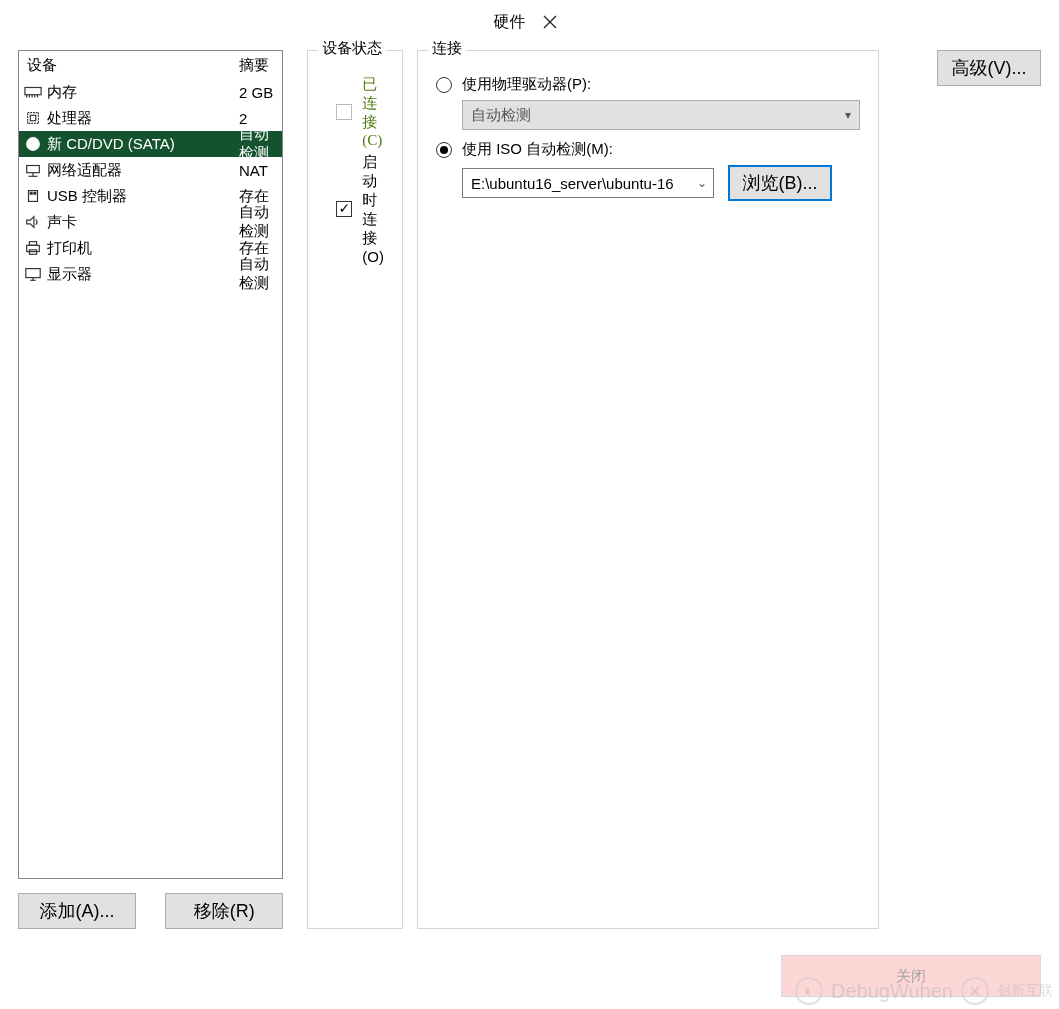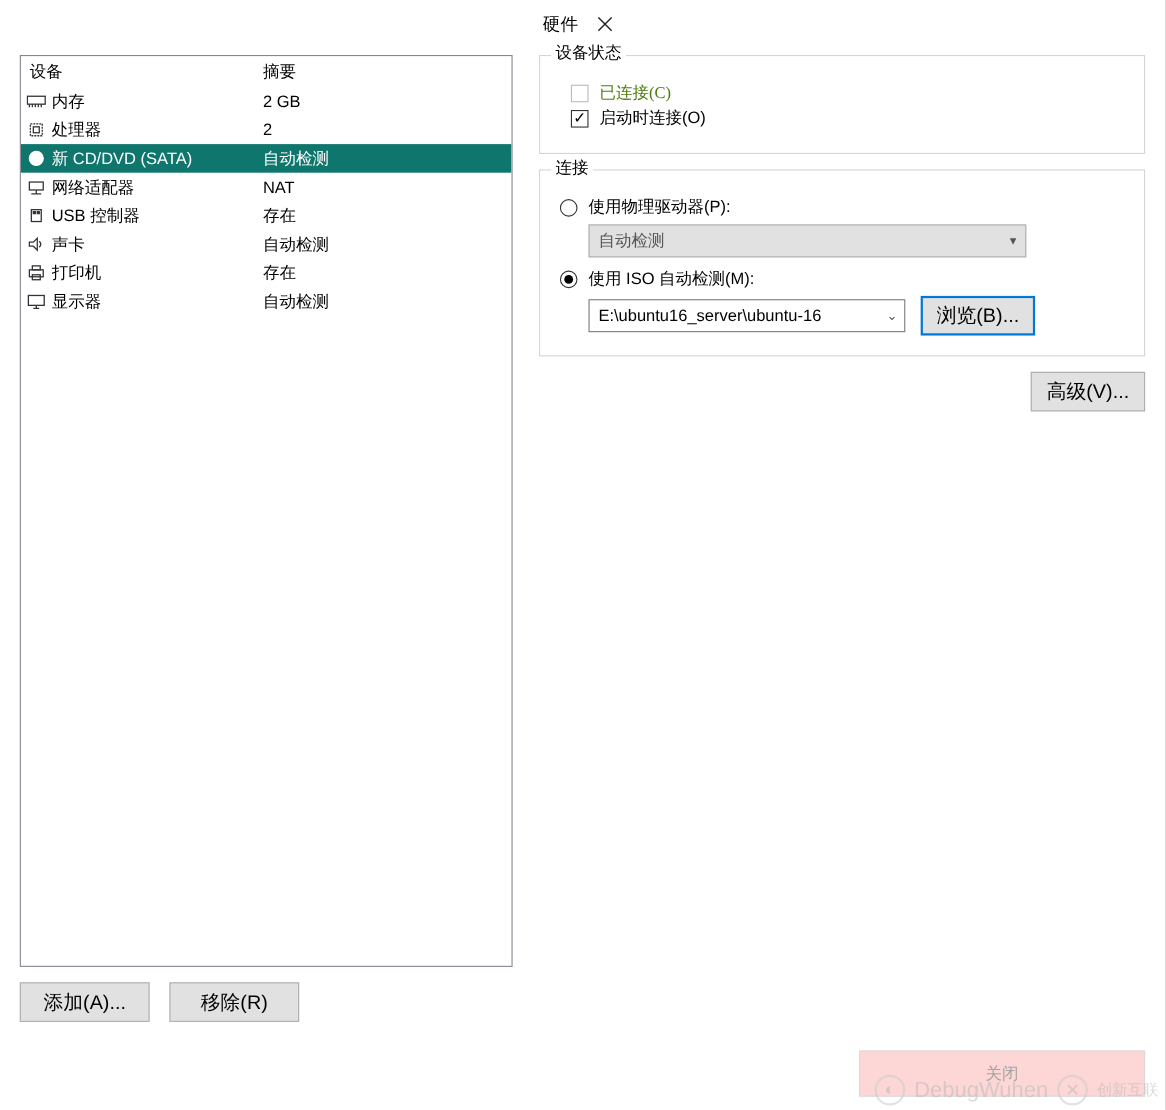--- a/index.html
+++ b/index.html
@@ -59,57 +59,57 @@
     font-size:15px;
   }
   .dl-header {
     height:28px;
     border-bottom: none;
   }
   .dl-header .col-device { padding-left:8px; }
   .col-device { width:218px; display:flex; align-items:center; gap:4px; padding-left:4px;}
   .col-summary { flex:1; padding-left:2px;}
   .dl-row.selected {
-    background:#0f766e;
+    background:#14532d;
     color:#fff;
   }
   .dl-row.selected .dev-icon svg { stroke:#fff; fill:#fff; }
   .dev-icon {
     width:20px; height:20px;
     display:flex; align-items:center; justify-content:center;
     flex:0 0 20px;
   }
   .dev-icon svg { width:18px; height:16px; stroke:#333; fill:none; stroke-width:1.3; }
 
   .left-buttons {
     margin-top:14px;
     display:flex;
     gap:18px;
-    justify-content:flex-start;
+    justify-content:space-between;
   }
   .btn {
     min-width:118px;
     height:36px;
     border:1px solid #adadad;
     background:#e1e1e1;
     font-size:18px;
     display:flex; align-items:center; justify-content:center;
     padding:0 10px;
     cursor:default;
   }
   .btn.highlight {
     border:2px solid #0078d7;
     background:#e1e1e1;
   }
 
   
   .right-panel {
     flex:1;
     display:flex;
-    flex-direction:column;
+    flex-direction:row;
     gap:14px;
   }
   .groupbox {
     border:1px solid #d5d5d5;
     position:relative;
     padding:20px 18px 18px 18px;
   }
   .groupbox .legend {
     position:absolute;
     top:-12px; left:10px;
@@ -153,21 +153,21 @@
     padding:0 8px;
     color:#555;
     font-size:15px;
   }
   .select-disabled .caret { font-size:12px; color:#555;}
   .iso-row {
     display:flex; gap:14px; align-items:center;
     margin-left:26px; margin-top:6px;
   }
   .combo {
-    width:288px; height:30px;
+    width:252px; height:30px;
     border:1px solid #7a7a7a;
     background:#fff;
     display:flex;align-items:center;justify-content:space-between;
     padding:0 6px 0 8px;
     font-size:15px;
     white-space:nowrap; overflow:hidden;
   }
   .combo span:first-child{ overflow:hidden; text-overflow:clip;}
   .combo .caret {font-size:12px;color:#555;flex:0 0 auto; margin-left:4px;}
 
@@ -378,21 +378,21 @@
         <div class="iso-row">
           <div class="combo">
             <span>E:\ubuntu16_server\ubuntu-16</span>
             <span class="caret">⌄</span>
           </div>
           <div class="btn highlight" style="min-width:104px;">浏览(B)...</div>
         </div>
       </div>
 
       <div class="right-actions">
-        <div class="btn" style="min-width:104px;">高级(V)...</div>
+        <div class="btn" style="min-width:104px;margin-left:44px;">高级(V)...</div>
       </div>
 
     </div>
   </div>
 
   <div class="bottom-bar ghost">关闭</div>
 
   <div class="watermark">
     <span class="wm-icon">◐</span>
     <span>DebugWuhen</span>

